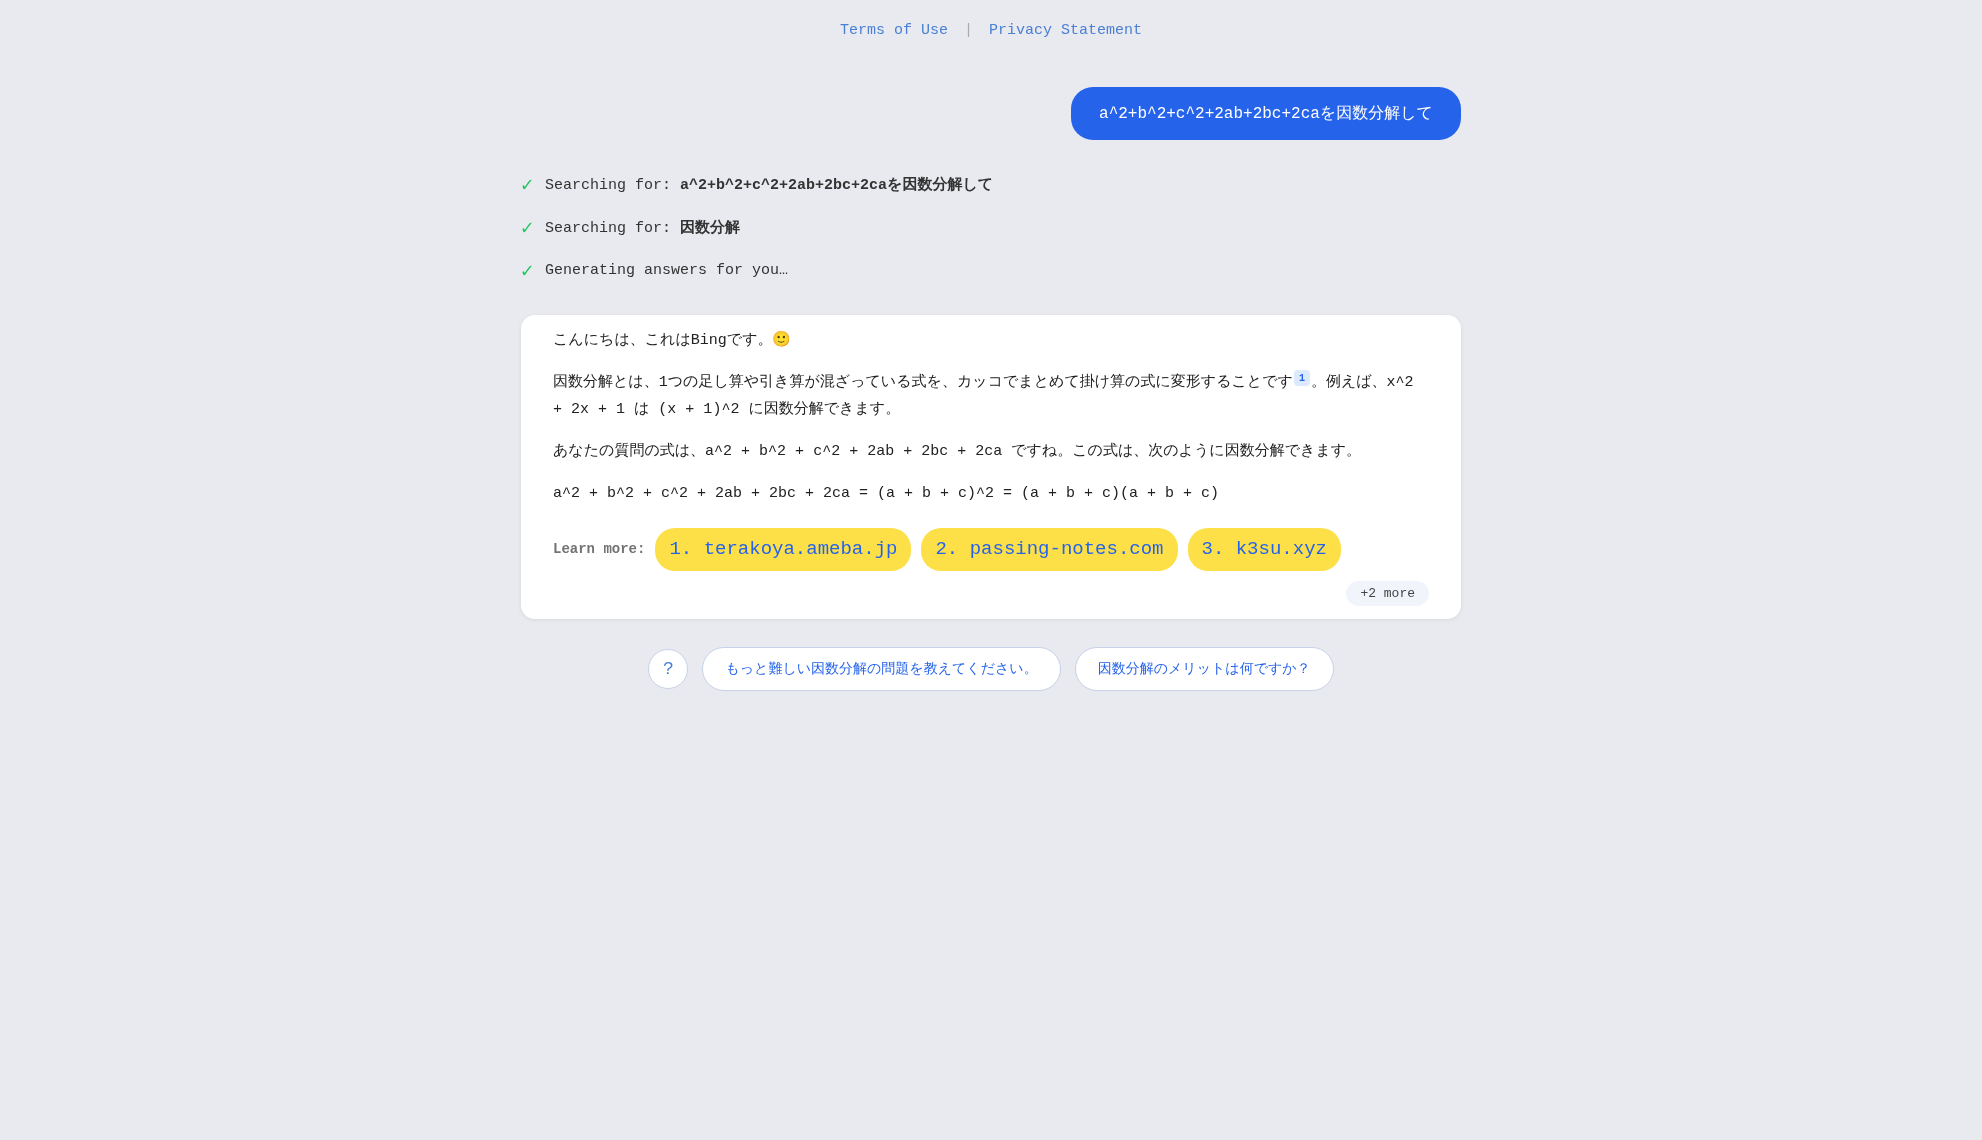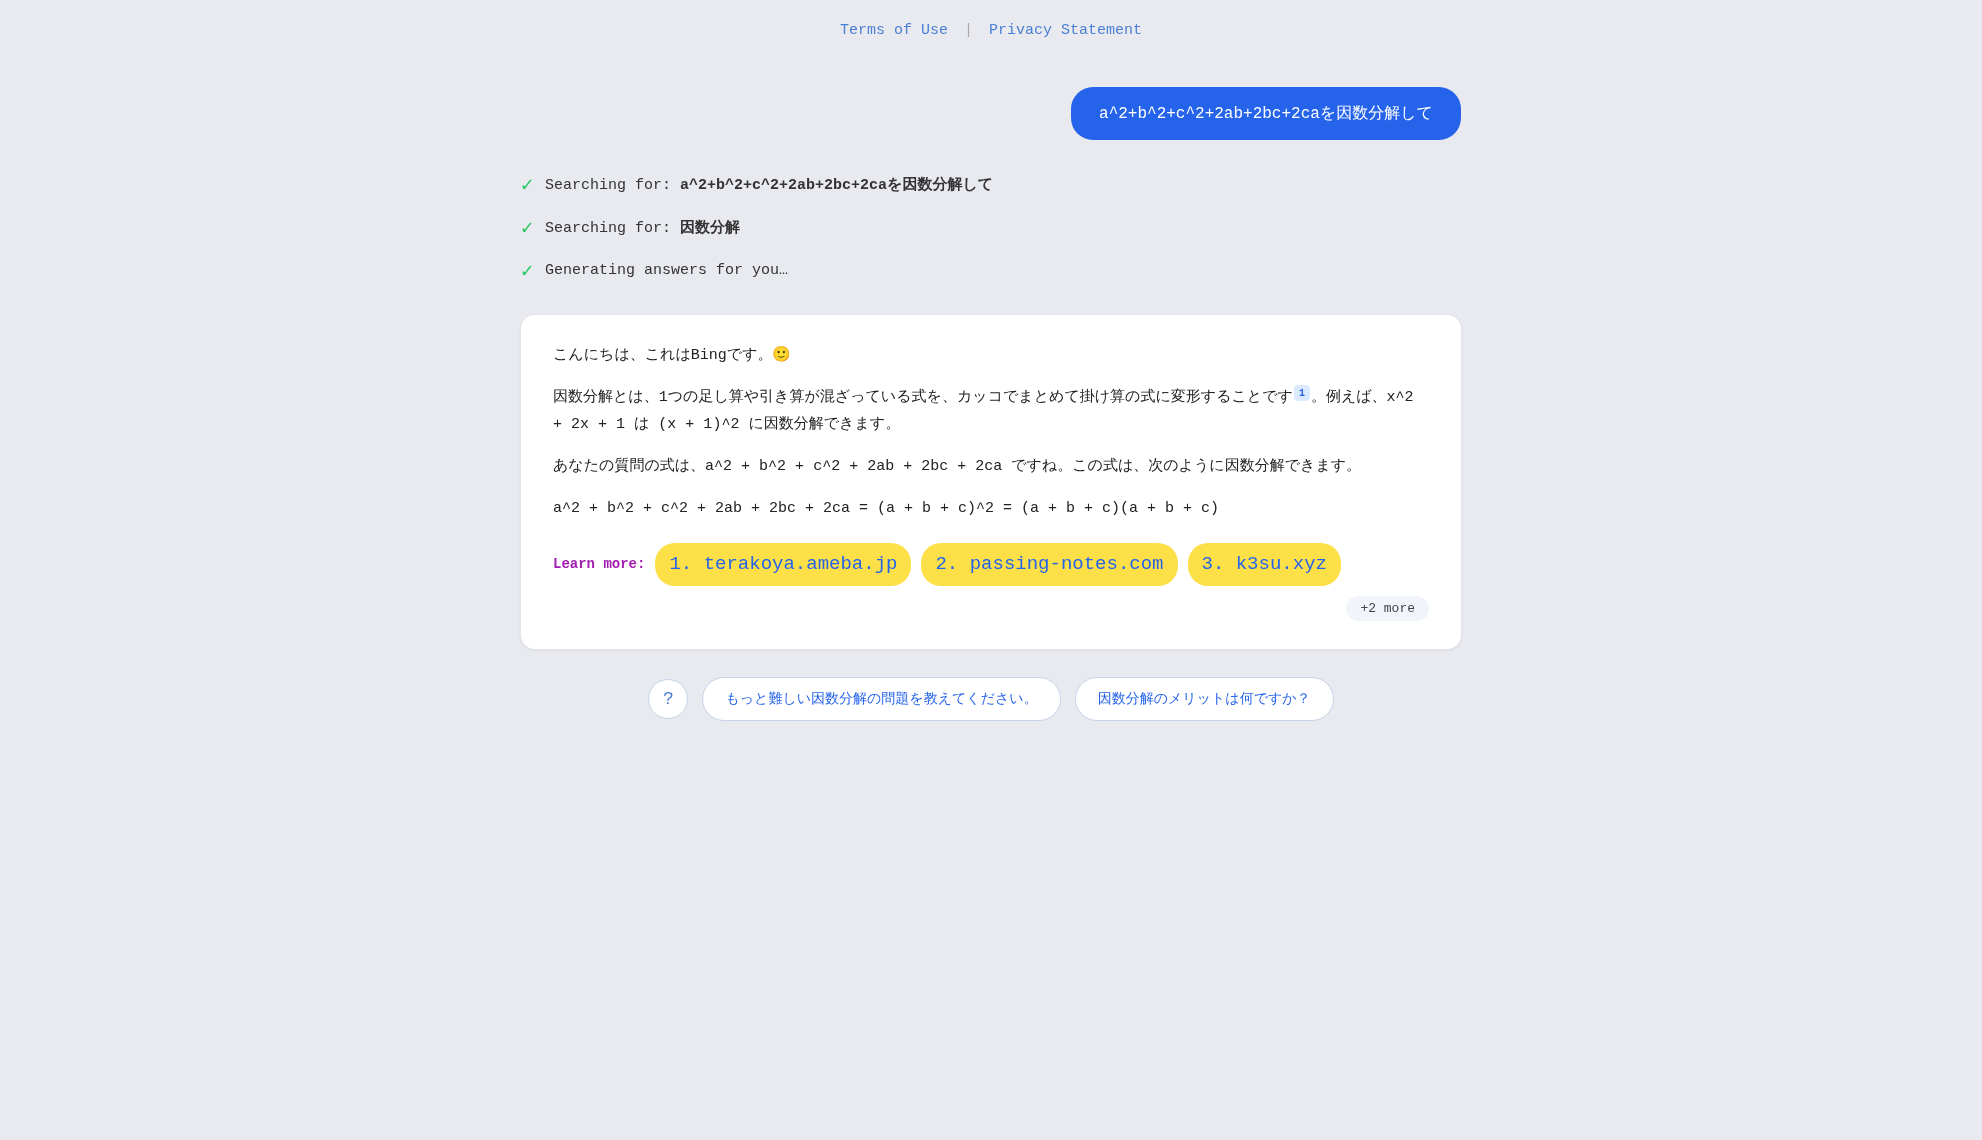--- a/index.html
+++ b/index.html
@@ -87,21 +87,21 @@
       flex-shrink: 0;
     }
     .status-bold {
       font-weight: 700;
     }
 
     
     .response-card {
       background: #fff;
       border-radius: 14px;
-      padding: 28px 32px;
+      padding: 13px 32px;
       margin-top: 32px;
       font-size: 15px;
       color: #222;
       line-height: 1.75;
       box-shadow: 0 1px 4px rgba(0,0,0,0.07);
     }
     .response-card p {
       margin-bottom: 16px;
     }
     .response-card p:last-of-type {
@@ -126,21 +126,21 @@
     .learn-more-row {
       display: flex;
       align-items: center;
       gap: 10px;
       margin-top: 20px;
       flex-wrap: wrap;
     }
     .learn-more-label {
       font-weight: 700;
       font-size: 14px;
-      color: #a21caf;
+      color: #737373;
       flex-shrink: 0;
     }
     .learn-more-link {
       background: #fde047;
       color: #2563eb;
       border-radius: 20px;
       padding: 5px 14px;
       font-size: 19px;
       cursor: pointer;
       text-decoration: none;

